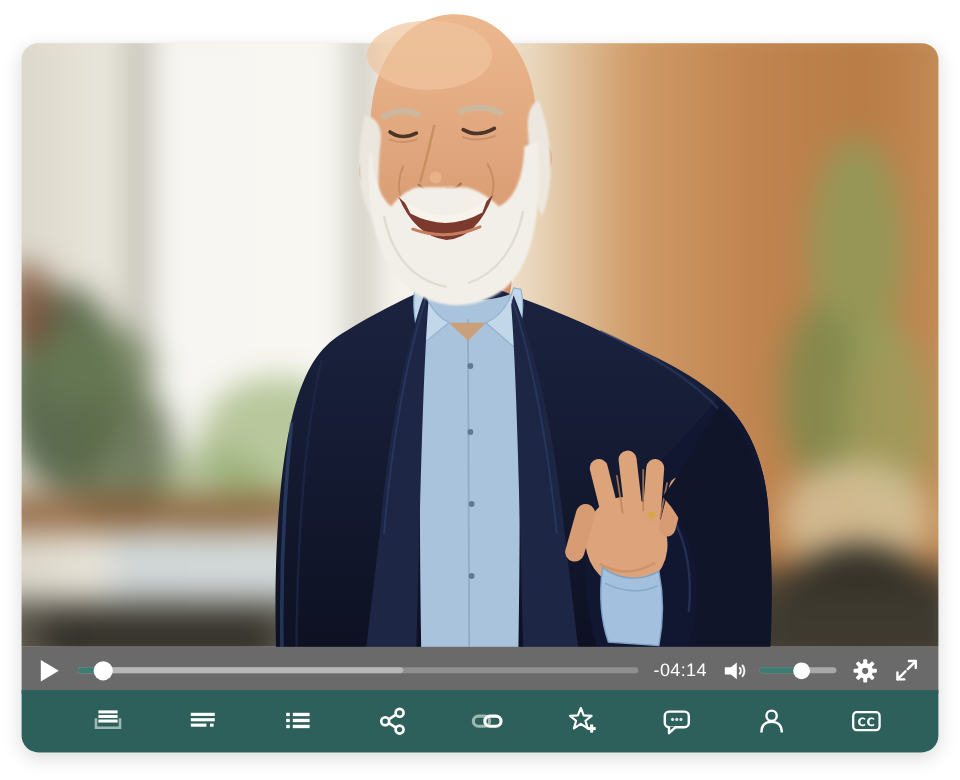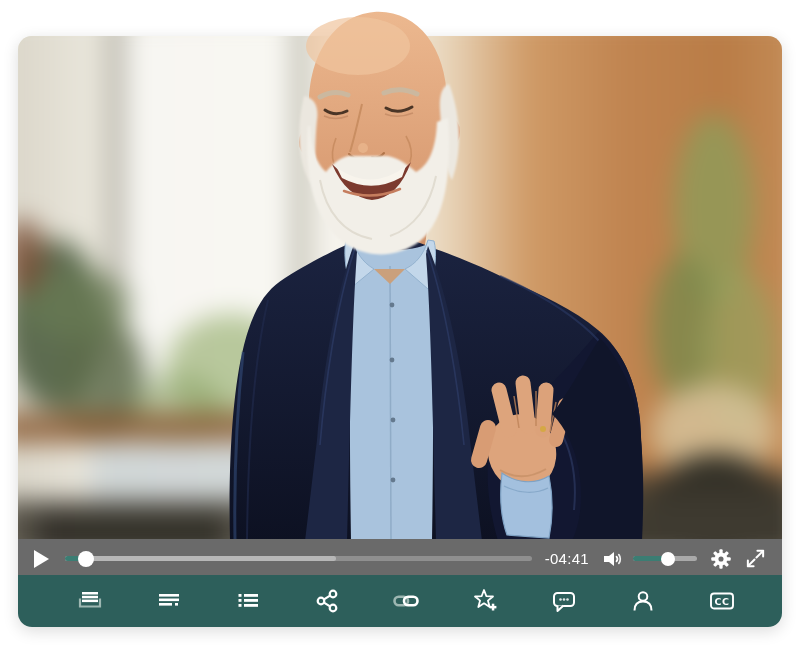--- a/index.html
+++ b/index.html
@@ -86,21 +86,21 @@
         </svg>
       </div>
 
       <div class="progress">
         <div class="buffered" style="width: 58%;"></div>
         <div class="played" style="width: 4.5%;">
           <div class="thumb"></div>
         </div>
       </div>
 
-      <div class="time">-04:41</div>
+      <div class="time">-04:14</div>
 
       <div class="vol-wrap">
         <div class="bar-icon">
           <svg width="22" height="20" viewBox="0 0 22 20">
             <polygon points="2,7 7,7 12,3 12,17 7,13 2,13" fill="#ffffff"></polygon>
             <path d="M14.5,7.6 C15.6,8.9 15.6,11.1 14.5,12.4" stroke="#ffffff" stroke-width="1.7" fill="none" stroke-linecap="round"></path>
             <path d="M16.8,5.6 C18.8,7.9 18.8,12.1 16.8,14.4" stroke="#ffffff" stroke-width="1.7" fill="none" stroke-linecap="round" opacity=".9"></path>
           </svg>
         </div>
         <div class="vol-track">

